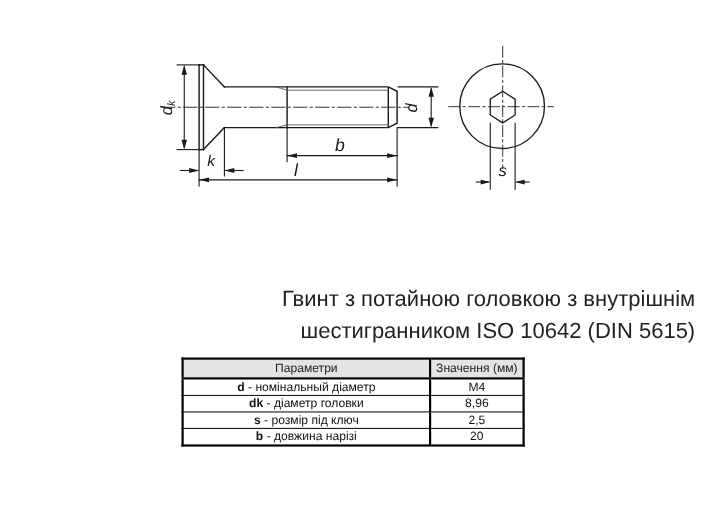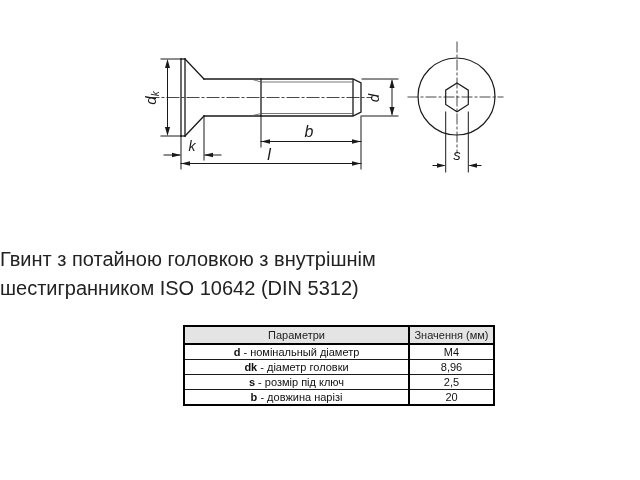--- a/index.html
+++ b/index.html
@@ -3,26 +3,26 @@
 <meta charset="utf-8">
 <style>
   html,body{margin:0;padding:0;}
   #stage{
     position:relative;width:640px;height:480px;background:#ffffff;
     font-family:"Liberation Sans", sans-serif;color:#1a1a1a;overflow:hidden;
   }
   #drawing{position:absolute;left:0;top:0;}
   .dim-label{font-style:italic;fill:#1a1a1a;}
   #title-block{
-    position:absolute;left:0;top:245px;width:632px;
-    text-align:left;font-size:20px;line-height:29px;color:#222;
+    position:absolute;left:0;top:258px;width:632px;
+    text-align:right;font-size:20px;line-height:29px;color:#222;
   }
   #title-block b{font-weight:normal;}
   #spec-table{
-    position:absolute;left:183px;top:325px;width:310px;
+    position:absolute;left:165px;top:325px;width:310px;
     border-collapse:collapse;table-layout:fixed;
     font-size:11px;color:#111;
   }
   #spec-table td,#spec-table th{
     border:1px solid #1a1a1a;text-align:center;vertical-align:middle;
     padding:0 2px;height:14px;line-height:13px;font-weight:normal;
     white-space:nowrap;overflow:hidden;
   }
   #spec-table{border:2px solid #000;}
   #spec-table col.c-param{width:225px;}
@@ -124,21 +124,21 @@
     <text class="dim-label" font-size="15" text-anchor="middle" transform="rotate(-90 156 98)" x="156" y="98"><tspan>d</tspan><tspan font-size="10" dy="3">k</tspan></text>
     <text class="dim-label" font-size="14" text-anchor="middle" x="192" y="151">k</text>
     <text class="dim-label" font-size="16" text-anchor="middle" x="309" y="137">b</text>
     <text class="dim-label" font-size="16" text-anchor="middle" x="269" y="160">l</text>
     <text class="dim-label" font-size="15" text-anchor="middle" transform="rotate(-90 379 98)" x="379" y="98">d</text>
     <text class="dim-label" font-size="15" text-anchor="middle" x="457" y="160">s</text>
   </svg>
 
   <div id="title-block">
     <div>Гвинт з потайною головкою з внутрішнім</div>
-    <div><span>шестигранником </span><b>ISO 10642</b><span> (DIN 5312)</span></div>
+    <div><span>шестигранником </span><b>ISO 10642</b><span> (DIN 5615)</span></div>
   </div>
 
   <table id="spec-table">
     <colgroup>
         <col class="c-param">
         <col class="c-value">
       </colgroup>
     <thead>
       <tr>
         <th>Параметри</th>

